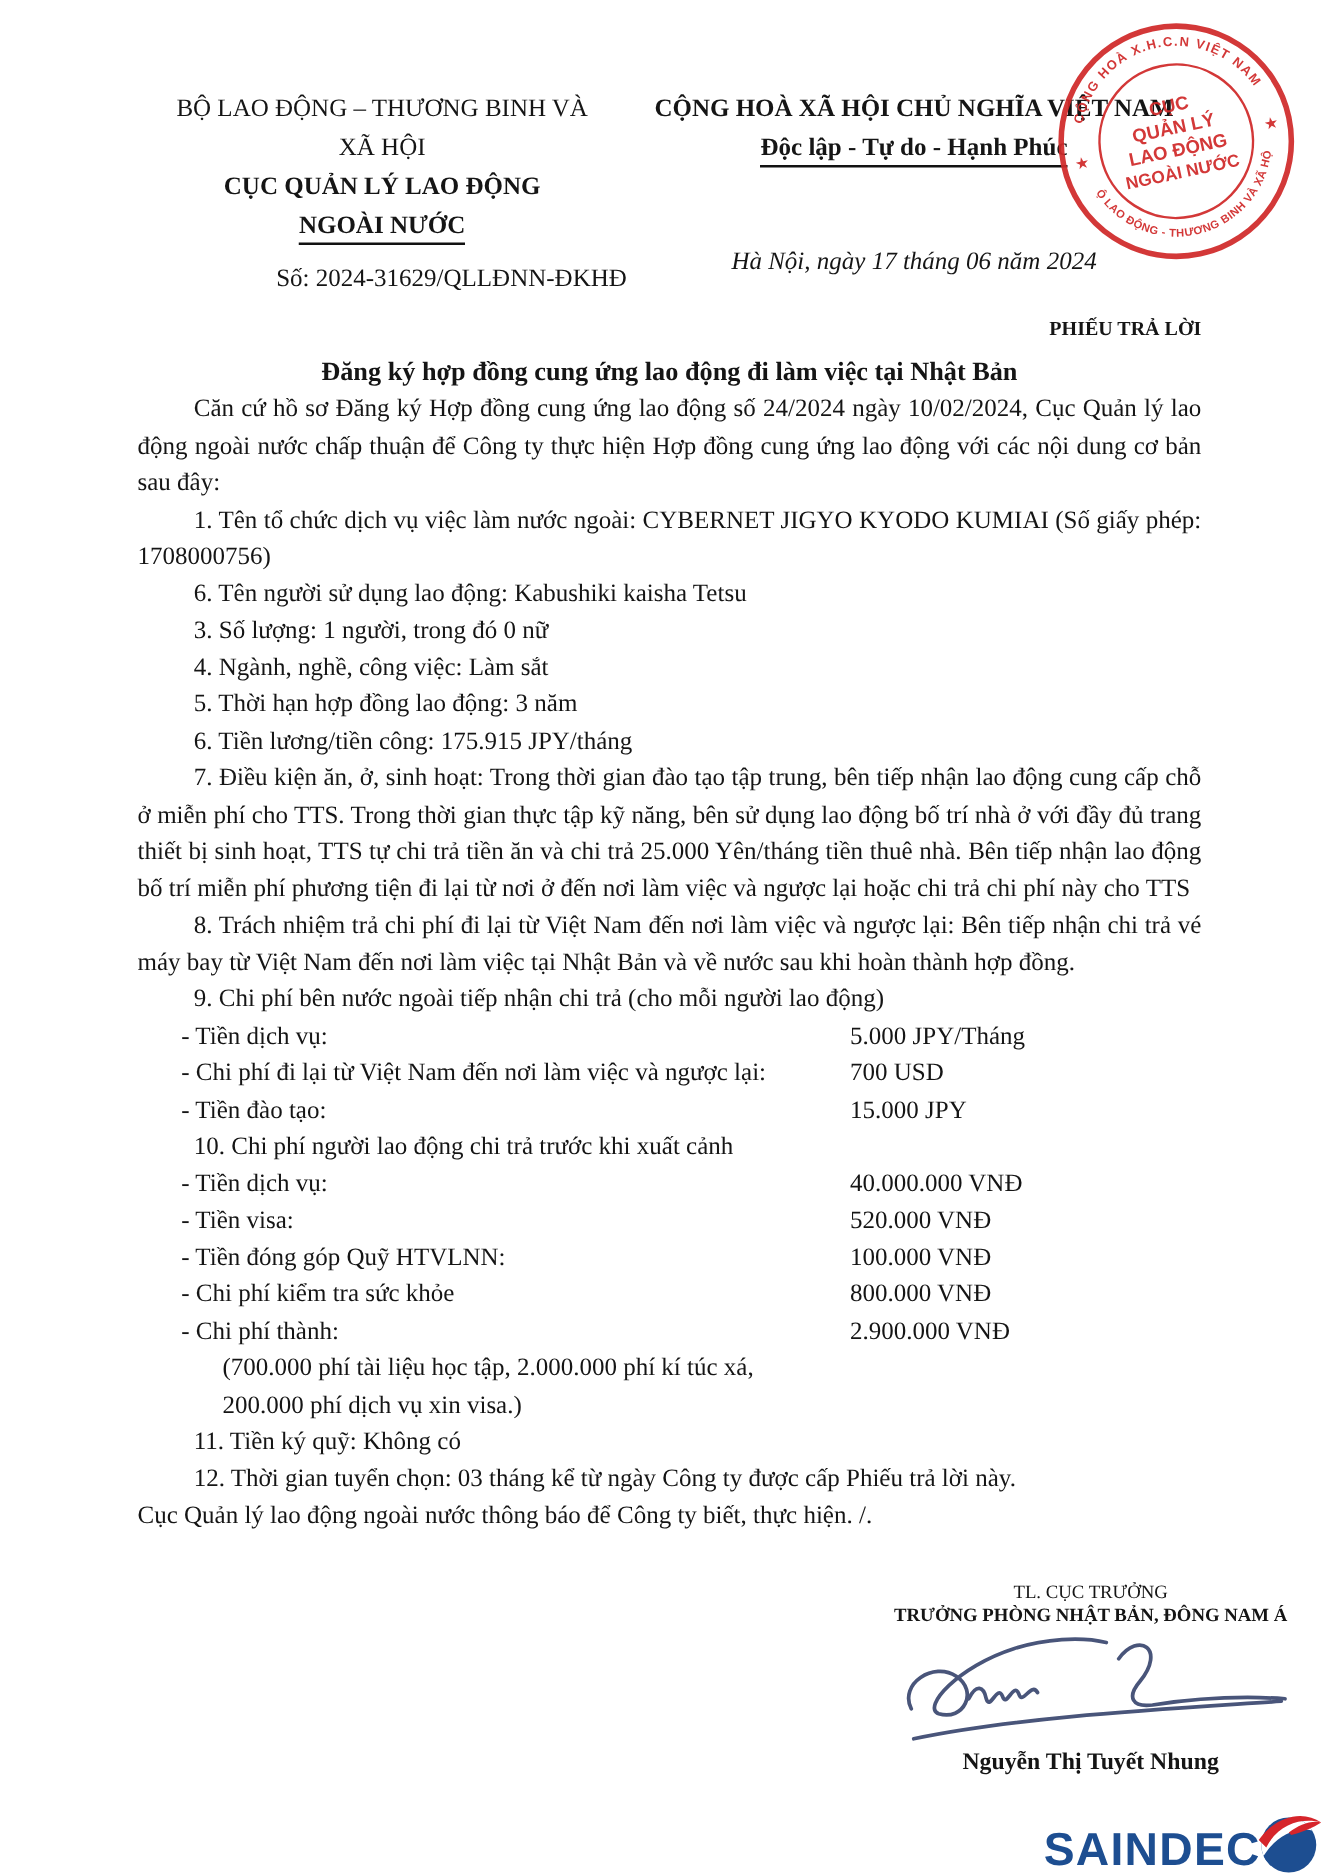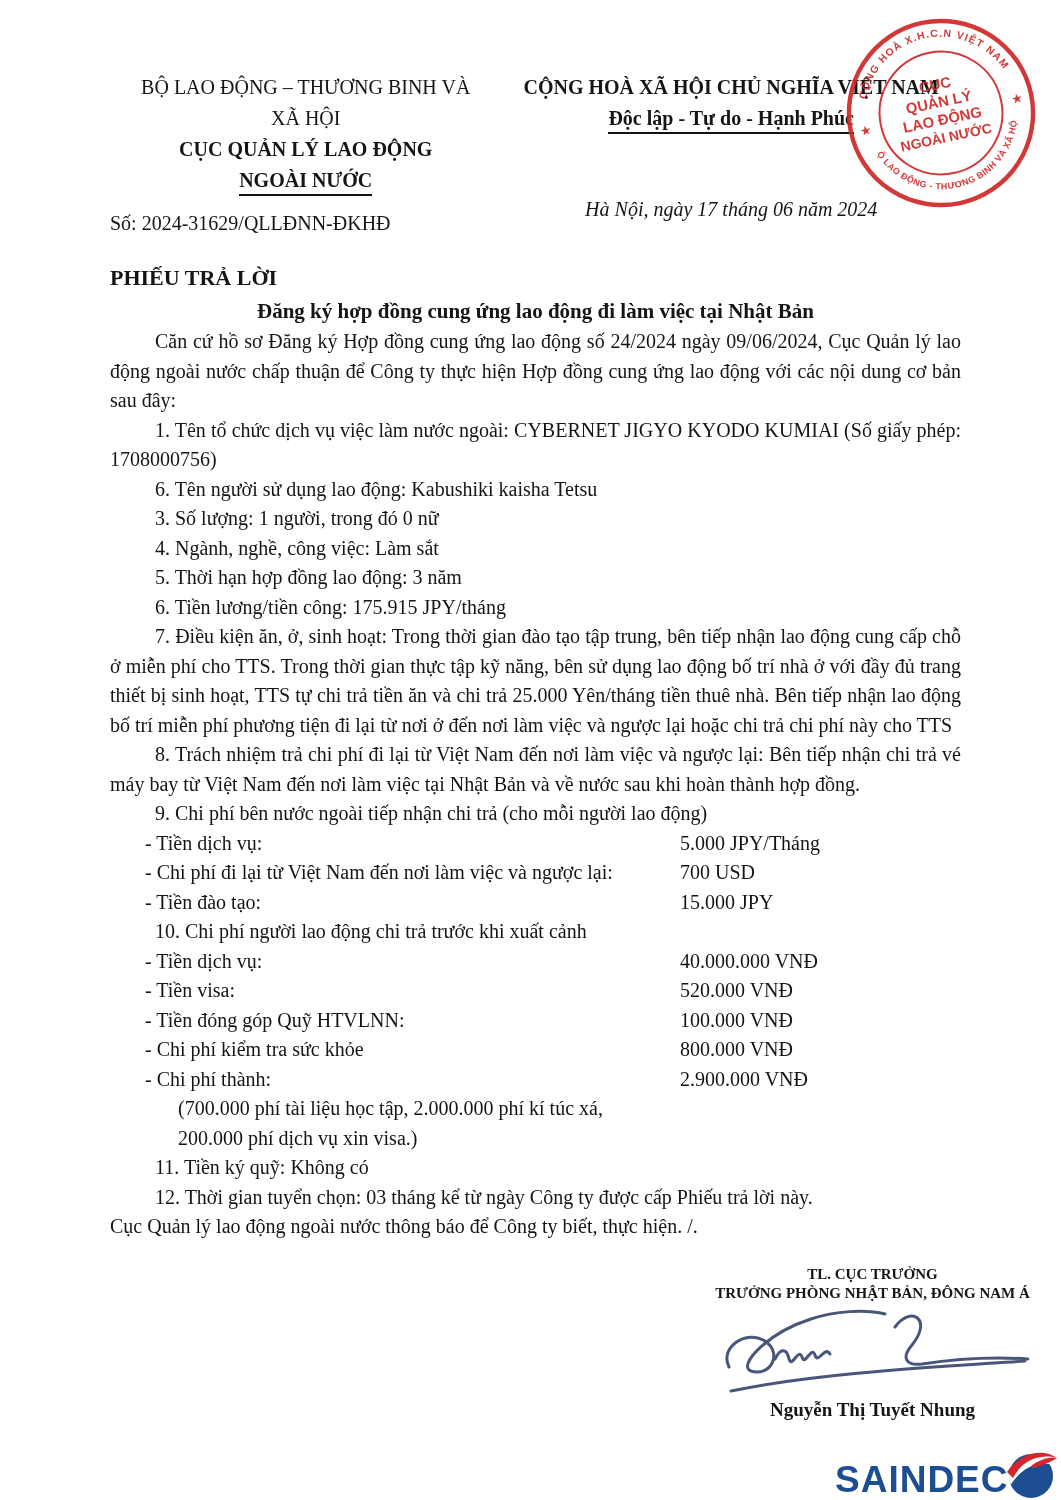--- a/index.html
+++ b/index.html
@@ -4,33 +4,33 @@
 <style>
   html,body{margin:0;padding:0;background:#fff;}
   .page{position:relative;width:1061px;height:1500px;background:#fff;overflow:hidden;
         font-family:"Liberation Serif","DejaVu Serif",serif;color:#151515;font-size:20px;}
   .content{padding:72px 100px 0 110px;}
   .hdr{display:flex;}
   .hdr-left{width:46%;text-align:center;line-height:31px;}
   .hdr-right{width:54%;text-align:center;line-height:31px;}
   .b{font-weight:bold;}
   .u{display:inline-block;border-bottom:2px solid #111;padding-bottom:1px;line-height:26px;}
-  .doc-number{margin-top:12px;text-align:left;}
+  .doc-number{margin-top:12px;text-align:right;}
   .date-line{font-style:italic;margin-top:60px;}
-  .title{text-align:left;font-weight:bold;font-size:22px;margin-top:24px;line-height:30px;}
+  .title{text-align:right;font-weight:bold;font-size:16px;margin-top:10px;line-height:30px;}
   .subtitle{text-align:center;font-weight:bold;font-size:21px;margin-top:3px;line-height:31px;}
   .recipient{text-align:center;line-height:30px;margin-top:2px;}
   .para{text-align:justify;text-indent:45px;line-height:29.5px;margin:0;}
   .flush{text-indent:0;}
   .fee-row{position:relative;line-height:29.5px;padding-left:35px;}
   .fee-value{position:absolute;left:570px;top:0;}
   .note{padding-left:68px;line-height:29.5px;}
   .stamp{position:absolute;left:842px;top:14px;width:198px;height:198px;transform:rotate(-12deg);opacity:.93;}
   .sign-block{position:absolute;top:1266px;left:700px;width:345px;text-align:center;}
-  .sign-title1{font-weight:bold;font-size:15px;line-height:17px;}
+  .sign-title1{font-weight:normal;font-size:15px;line-height:17px;}
   .sign-title2{font-weight:bold;font-size:15px;line-height:20px;}
   .sign-svg{display:block;margin:0 auto;margin-top:2px;}
   .sign-name{font-weight:bold;font-size:19px;margin-top:2px;}
   .logo{position:absolute;right:4px;top:1448px;}
 </style>
 </head>
 <body>
 
 <div class="page">
 
@@ -46,21 +46,21 @@
       <div class="hdr-right">
         <div class="b">CỘNG HOÀ XÃ HỘI CHỦ NGHĨA VIỆT NAM</div>
         <div><span class="b u">Độc lập - Tự do - Hạnh Phúc</span></div>
         <div class="date-line">Hà Nội, ngày 17 tháng 06 năm 2024</div>
       </div>
     </div>
 
     <div class="title">PHIẾU TRẢ LỜI</div>
     <div class="subtitle">Đăng ký hợp đồng cung ứng lao động đi làm việc tại Nhật Bản</div>
 
-    <p class="para">Căn cứ hồ sơ Đăng ký Hợp đồng cung ứng lao động số 24/2024 ngày 09/06/2024, Cục Quản lý lao động ngoài nước chấp thuận để Công ty thực hiện Hợp đồng cung ứng lao động với các nội dung cơ bản sau đây:</p>
+    <p class="para">Căn cứ hồ sơ Đăng ký Hợp đồng cung ứng lao động số 24/2024 ngày 10/02/2024, Cục Quản lý lao động ngoài nước chấp thuận để Công ty thực hiện Hợp đồng cung ứng lao động với các nội dung cơ bản sau đây:</p>
     <p class="para">1. Tên tổ chức dịch vụ việc làm nước ngoài: CYBERNET JIGYO KYODO KUMIAI (Số giấy phép: 1708000756)</p>
     <p class="para">6. Tên người sử dụng lao động: Kabushiki kaisha Tetsu</p>
     <p class="para">3. Số lượng: 1 người, trong đó 0 nữ</p>
     <p class="para">4. Ngành, nghề, công việc: Làm sắt</p>
     <p class="para">5. Thời hạn hợp đồng lao động: 3 năm</p>
     <p class="para">6. Tiền lương/tiền công: 175.915 JPY/tháng</p>
     <p class="para">7. Điều kiện ăn, ở, sinh hoạt: Trong thời gian đào tạo tập trung, bên tiếp nhận lao động cung cấp chỗ ở miễn phí cho TTS. Trong thời gian thực tập kỹ năng, bên sử dụng lao động bố trí nhà ở với đầy đủ trang thiết bị sinh hoạt, TTS tự chi trả tiền ăn và chi trả 25.000 Yên/tháng tiền thuê nhà. Bên tiếp nhận lao động bố trí miễn phí phương tiện đi lại từ nơi ở đến nơi làm việc và ngược lại hoặc chi trả chi phí này cho TTS</p>
     <p class="para">8. Trách nhiệm trả chi phí đi lại từ Việt Nam đến nơi làm việc và ngược lại: Bên tiếp nhận chi trả vé máy bay từ Việt Nam đến nơi làm việc tại Nhật Bản và về nước sau khi hoàn thành hợp đồng.</p>
 
     <p class="para">9. Chi phí bên nước ngoài tiếp nhận chi trả (cho mỗi người lao động)</p>

